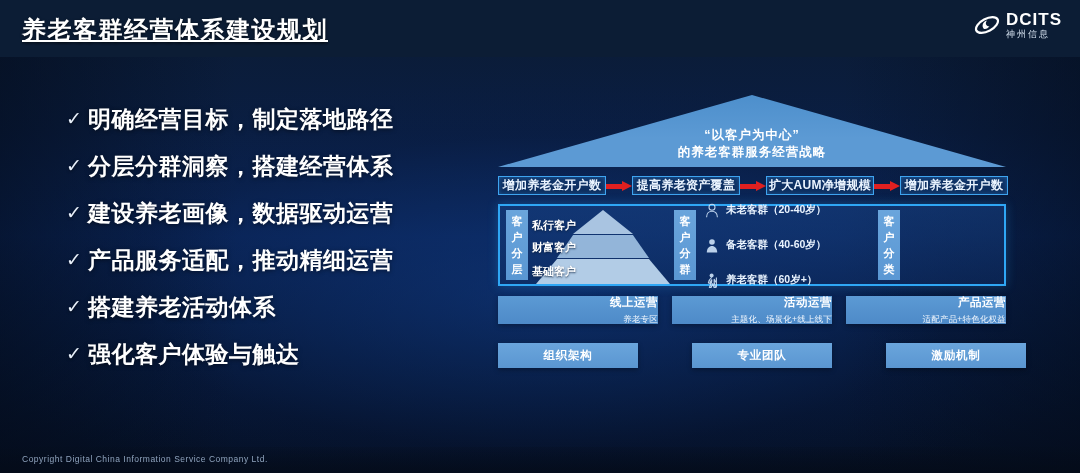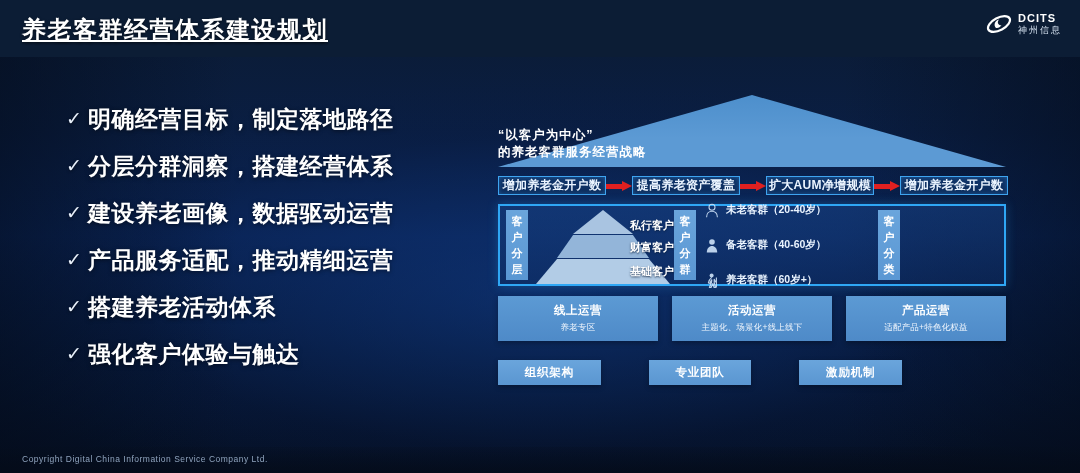--- a/index.html
+++ b/index.html
@@ -33,21 +33,21 @@
   #page-title {
     position:absolute; left:22px; top:14px;
     font-size:24px; font-weight:bold; letter-spacing:1.5px;
     color:#ffffff;
     text-shadow:0 1px 3px rgba(0,0,0,0.6);
     text-decoration:underline;
   }
   #logo { position:absolute; right:18px; top:11px; display:flex; align-items:center; gap:6px; }
   #logo .mark { width:26px; height:26px; }
   #logo .words { display:flex; flex-direction:column; line-height:1; }
-  #logo .en { font-size:11px; font-weight:bold; letter-spacing:1px; color:#fff; }
+  #logo .en { font-size:17px; font-weight:bold; letter-spacing:1px; color:#fff; }
   #logo .cn { font-size:9px; letter-spacing:2px; color:#d8e4f2; margin-top:2px; }
 
   
   #bullets { position:absolute; left:66px; top:104px; width:400px; z-index:5; }
   .bullet { display:flex; align-items:flex-start; margin-bottom:17px; }
   .bullet .tick {
     font-size:19px; color:#e8f0fb; width:22px; flex:0 0 22px;
     line-height:30px; font-weight:300;
     text-shadow:0 1px 3px rgba(0,0,0,0.5);
   }
@@ -61,21 +61,21 @@
 
   
   #roof { position:relative; width:508px; height:72px; }
   #roof .tri {
     position:absolute; left:0; bottom:0; width:508px; height:72px;
     background:linear-gradient(180deg,#4d8fcc 0%, #5c9ad4 60%, #5c9ad4 100%);
     clip-path:polygon(50% 0%, 100% 100%, 0% 100%);
   }
   #roof .rooftext {
     position:absolute; left:0; right:0; bottom:6px;
-    text-align:left; line-height:17px;
+    text-align:center; line-height:17px;
   }
   #roof .rooftext .l1 { font-size:12.5px; color:#ffffff; font-weight:bold; letter-spacing:1px; }
   #roof .rooftext .l2 { font-size:12.5px; color:#ffffff; font-weight:bold; letter-spacing:1px; }
 
   
   #kpi-row {
     display:flex; align-items:center; justify-content:space-between;
     margin-top:9px; width:508px;
   }
   .kpi-box {
@@ -124,51 +124,51 @@
     top:25px; width:92px; height:23px;
     background:rgba(170,204,236,0.85);
     clip-path:polygon(17.5% 0%, 82.5% 0%, 100% 100%, 0% 100%);
   }
   .pyr-l3 {
     top:49px; width:134px; height:25px;
     background:rgba(196,222,244,0.9);
     clip-path:polygon(15.7% 0%, 84.3% 0%, 100% 100%, 0% 100%);
   }
   .pyr-text {
-    position:absolute; left:0; width:142px; text-align:right;
+    position:absolute; left:0; width:142px; text-align:left;
     font-size:11px; font-weight:bold; color:#ffffff;
     text-shadow:0 1px 2px rgba(10,30,60,0.85);
   }
   .pt1 { top:8px; }
   .pt2 { top:30px; }
   .pt3 { top:54px; }
 
   
   #groups { flex:0 0 182px; padding-left:9px; display:flex; flex-direction:column; justify-content:center; gap:20px; }
   .group-row { display:flex; align-items:center; gap:7px; }
   .group-row .gicon { width:14px; height:15px; flex:0 0 14px; opacity:0.9; }
   .group-row .glabel { font-size:10.5px; color:#eaf4ff; font-weight:bold; white-space:nowrap; }
 
   
   #tags { flex:1 1 auto; padding-left:10px; display:grid; grid-template-columns:1fr 1fr; align-content:center; row-gap:7px; }
   .tag { font-size:10px; color:#e4eefb; font-weight:bold; letter-spacing:0.2px; }
 
   
   #ops-row { display:flex; justify-content:space-between; margin-top:10px; width:508px; }
   .op-card {
-    width:160px; height:45px;
+    width:160px; height:28px;
     background:linear-gradient(180deg,#5c9ad4 0%, #4e8ac8 100%);
-    display:flex; flex-direction:column; align-items:center; justify-content:center;
+    display:flex; flex-direction:column; align-items:flex-end; justify-content:center;
     gap:4px; box-shadow:0 2px 5px rgba(0,0,0,0.3);
   }
   .op-card .t { font-size:11.5px; font-weight:bold; color:#ffffff; letter-spacing:0.5px; }
   .op-card .s { font-size:8.5px; color:#f0f6fd; letter-spacing:0.2px; }
 
   
-  #base-row { display:flex; justify-content:space-between; margin-top:19px; width:404px;gap:48px; }
+  #base-row { display:flex; justify-content:space-between; margin-top:19px; width:528px;gap:48px; }
   .base-card {
     width:140px; height:25px;
     background:linear-gradient(180deg,#6aa5dc 0%, #5a96d1 100%);
     display:flex; align-items:center; justify-content:center;
     font-size:11.5px; font-weight:bold; color:#ffffff; letter-spacing:0.8px;
     box-shadow:0 2px 5px rgba(0,0,0,0.3);
   }
 
   
   #footer {

